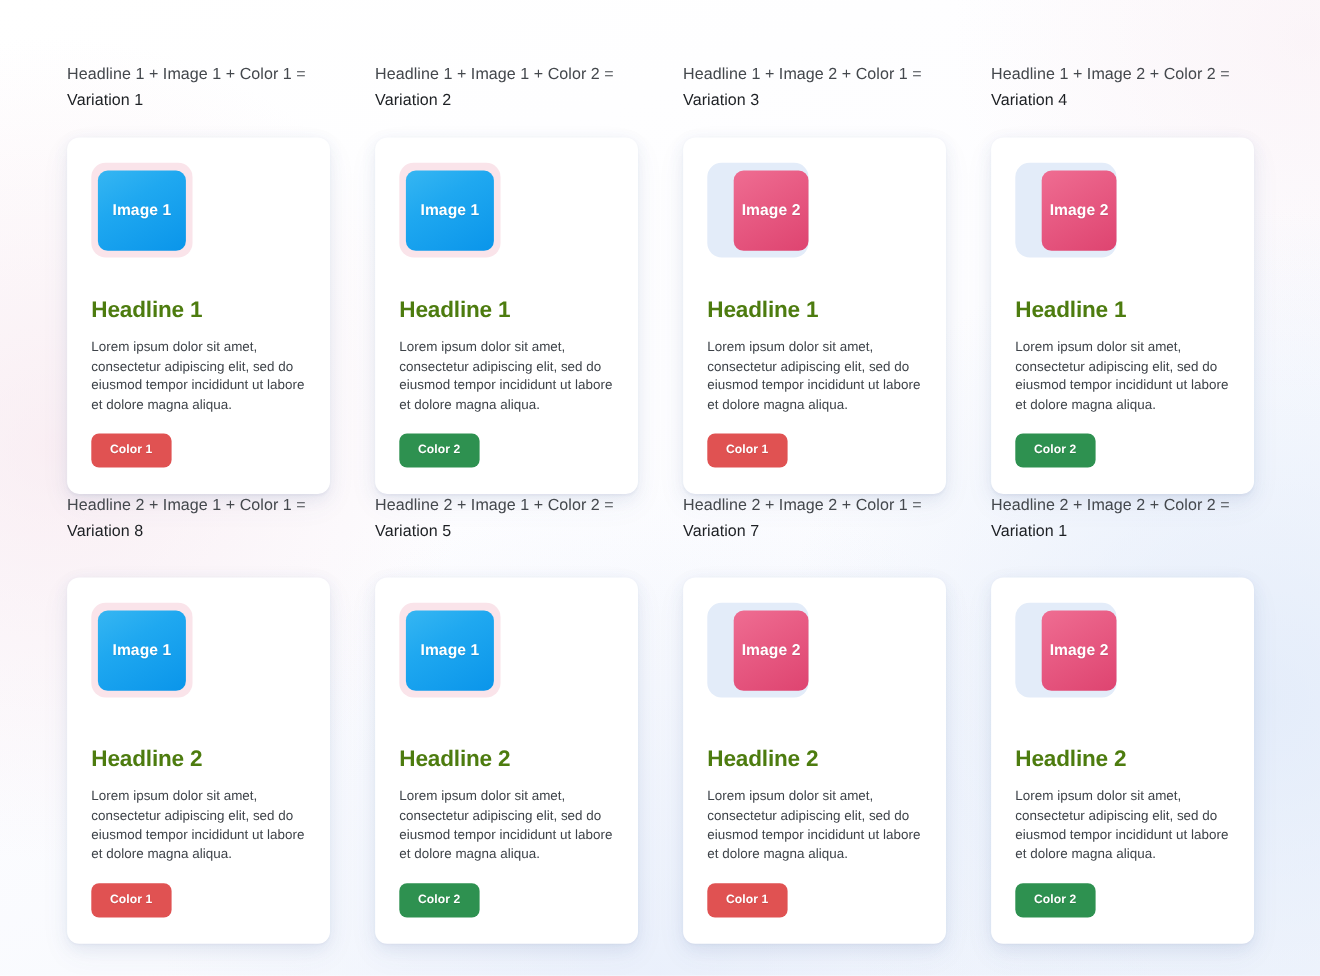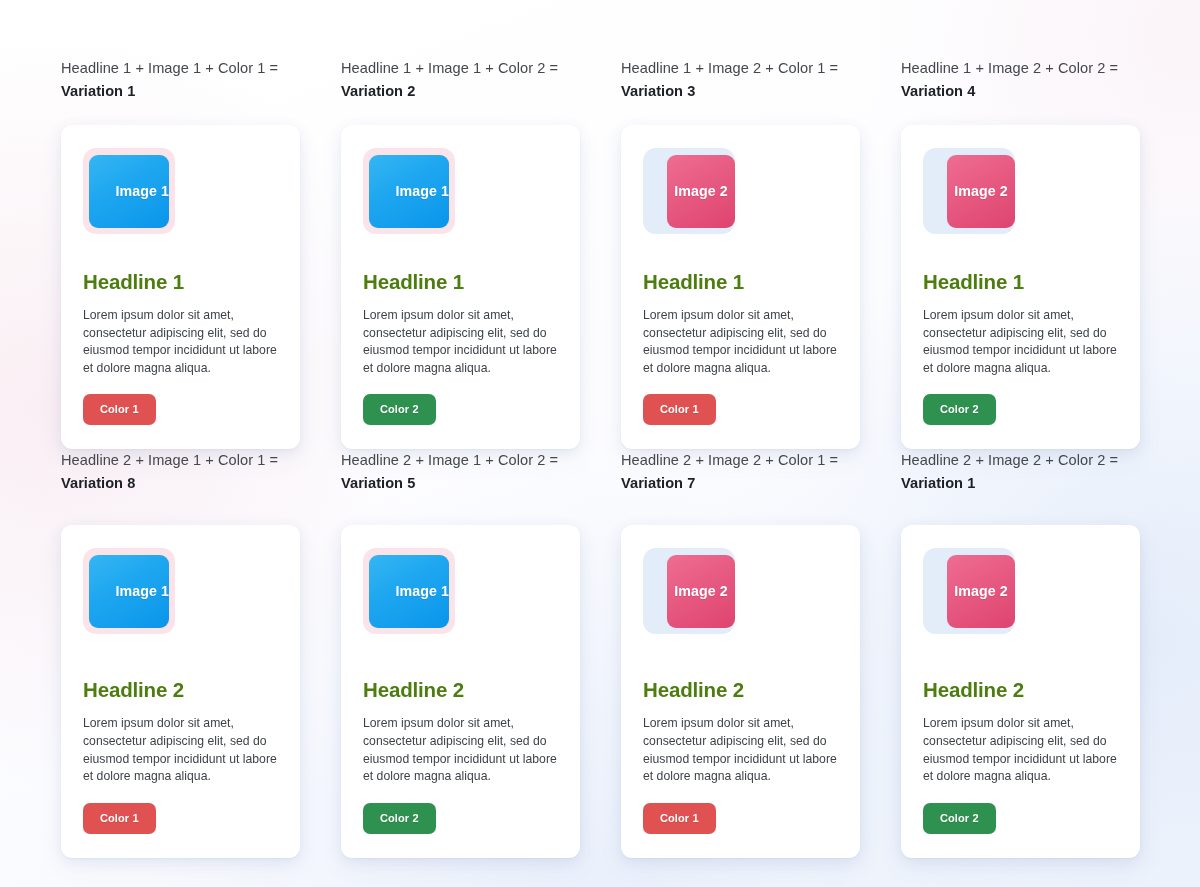--- a/index.html
+++ b/index.html
@@ -50,21 +50,21 @@
     white-space: nowrap;
   }
   .caption .formula {
     display: block;
     color: #44484d;
     font-weight: 400;
   }
   .caption .variation {
     display: block;
     color: #1d2024;
-    font-weight: 700;
+    font-weight: 400;
   }
 
   
   .card {
     background: #ffffff;
     border-radius: 11px;
     box-shadow:
       0 1px 2px rgba(60,80,130,0.05),
       0 4px 14px rgba(70,95,150,0.09),
       0 10px 28px rgba(70,95,150,0.055);
@@ -97,21 +97,20 @@
     align-items: center;
     justify-content: center;
     color: #ffffff;
     font-size: 14.2px;
     font-weight: 700;
     letter-spacing: 0.1px;
     text-shadow: 0 1px 1px rgba(0,0,0,0.10);
   }
   .thumb.img-blue {
     background: linear-gradient(150deg, #36b6f2 0%, #1fa8f0 38%, #0a95ea 100%);
-    justify-content: flex-end;
   }
   .thumb.img-rose {
     background: linear-gradient(150deg, #ef6d92 0%, #e85c84 40%, #de4470 100%);
   }
 
   
   .headline {
     font-size: 20.5px;
     font-weight: 700;
     color: #4d7c0f;

